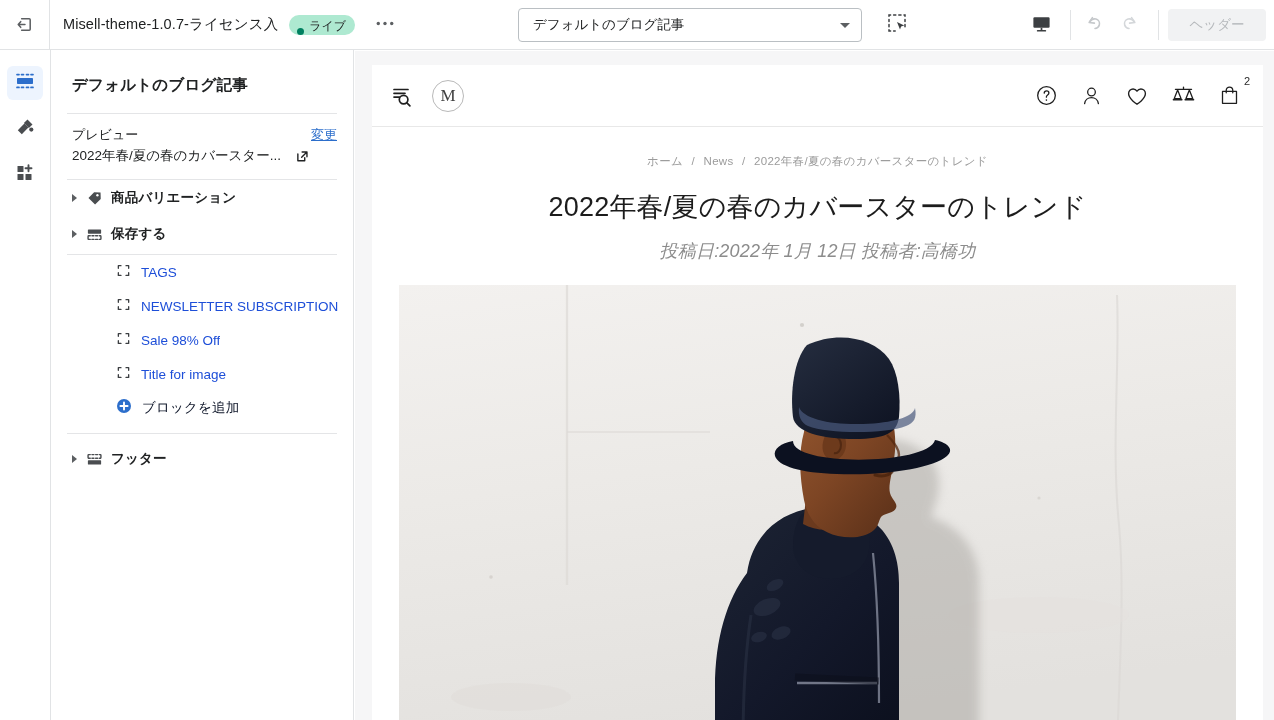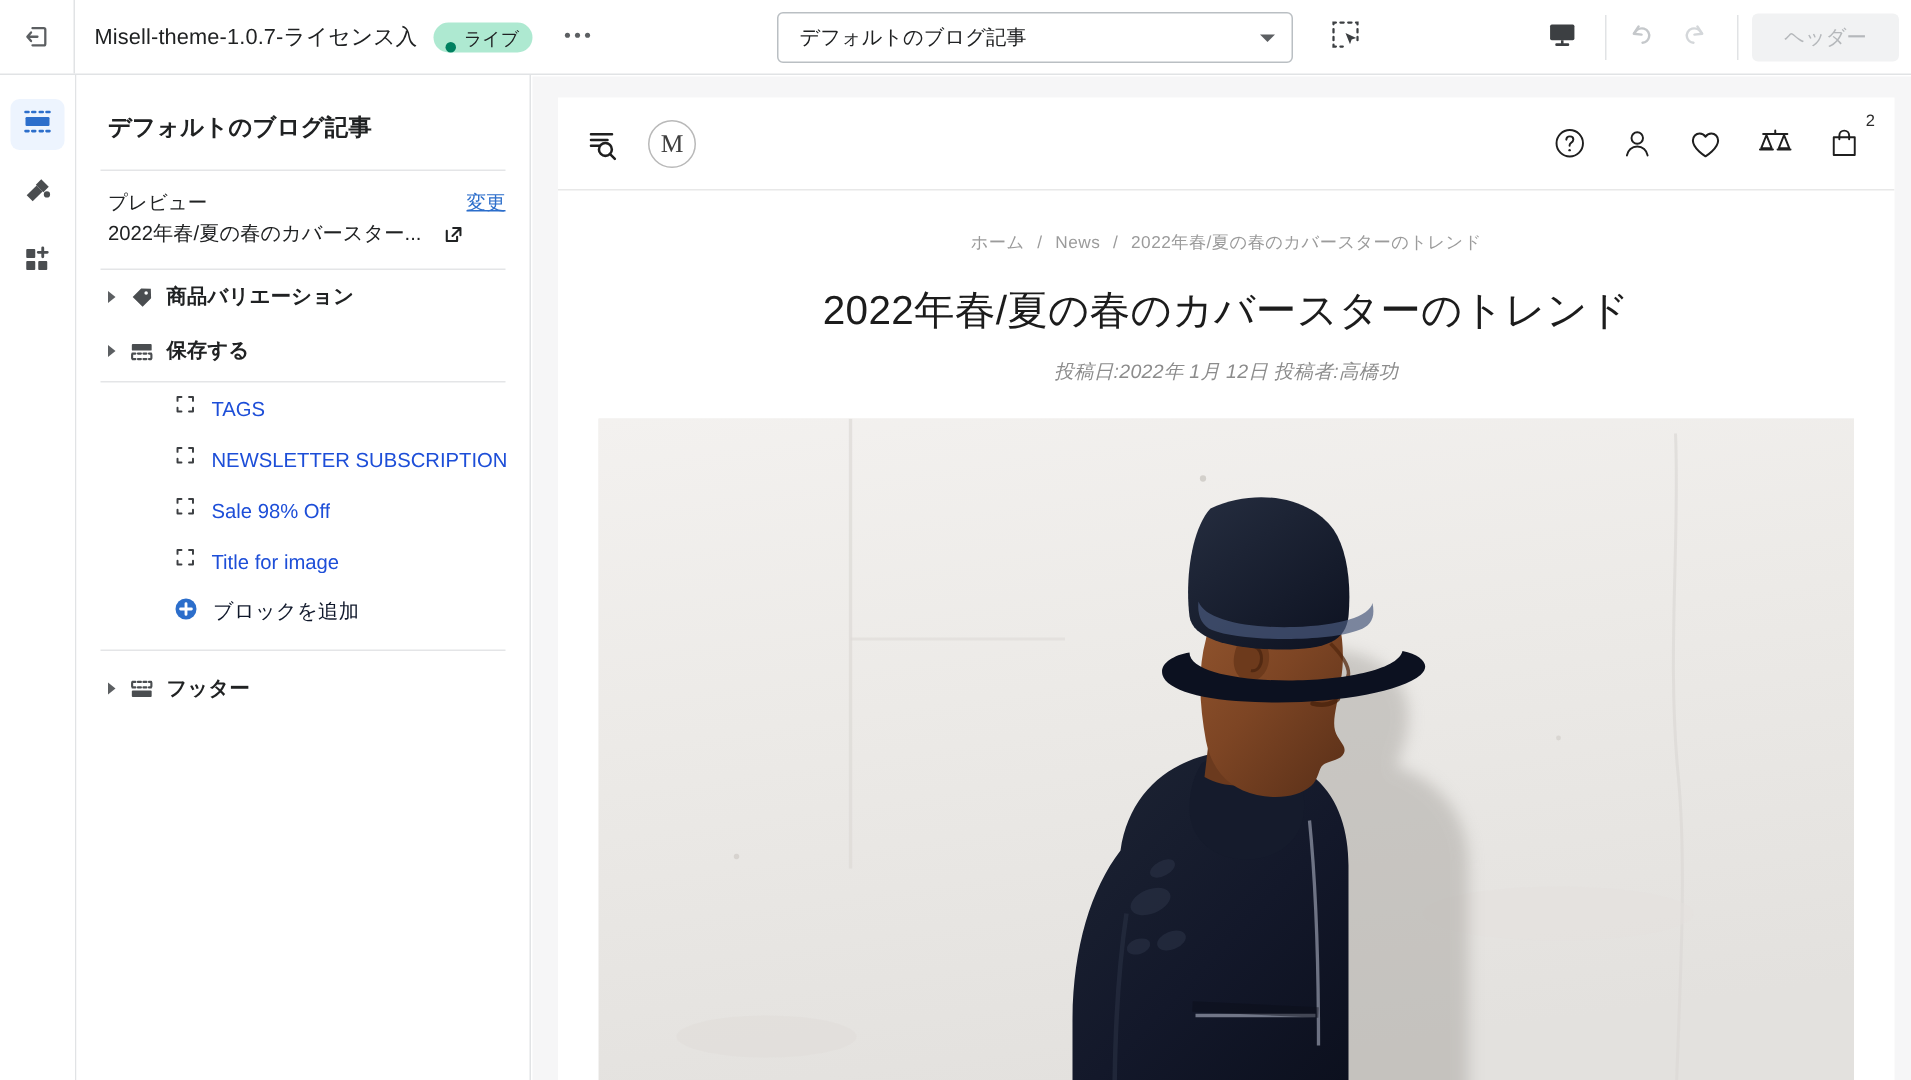--- a/index.html
+++ b/index.html
@@ -239,21 +239,21 @@
     margin-top: 20px;
     text-align: center;
     font-size: 27px;
     color: #1c1c1c;
     letter-spacing: 0.2px;
     font-weight: normal;
   }
   .article-meta {
     margin-top: 14px;
     text-align: center;
-    font-size: 13px;
+    font-size: 18px;
     color: #8c8c8c;
     font-style: italic;
     letter-spacing: 0.2px;
   }
   .hero-wrap {
     margin: 22px 27px 0 27px;
     height: 460px;
     overflow: hidden;
     position: relative;
     background: #eceae7;

